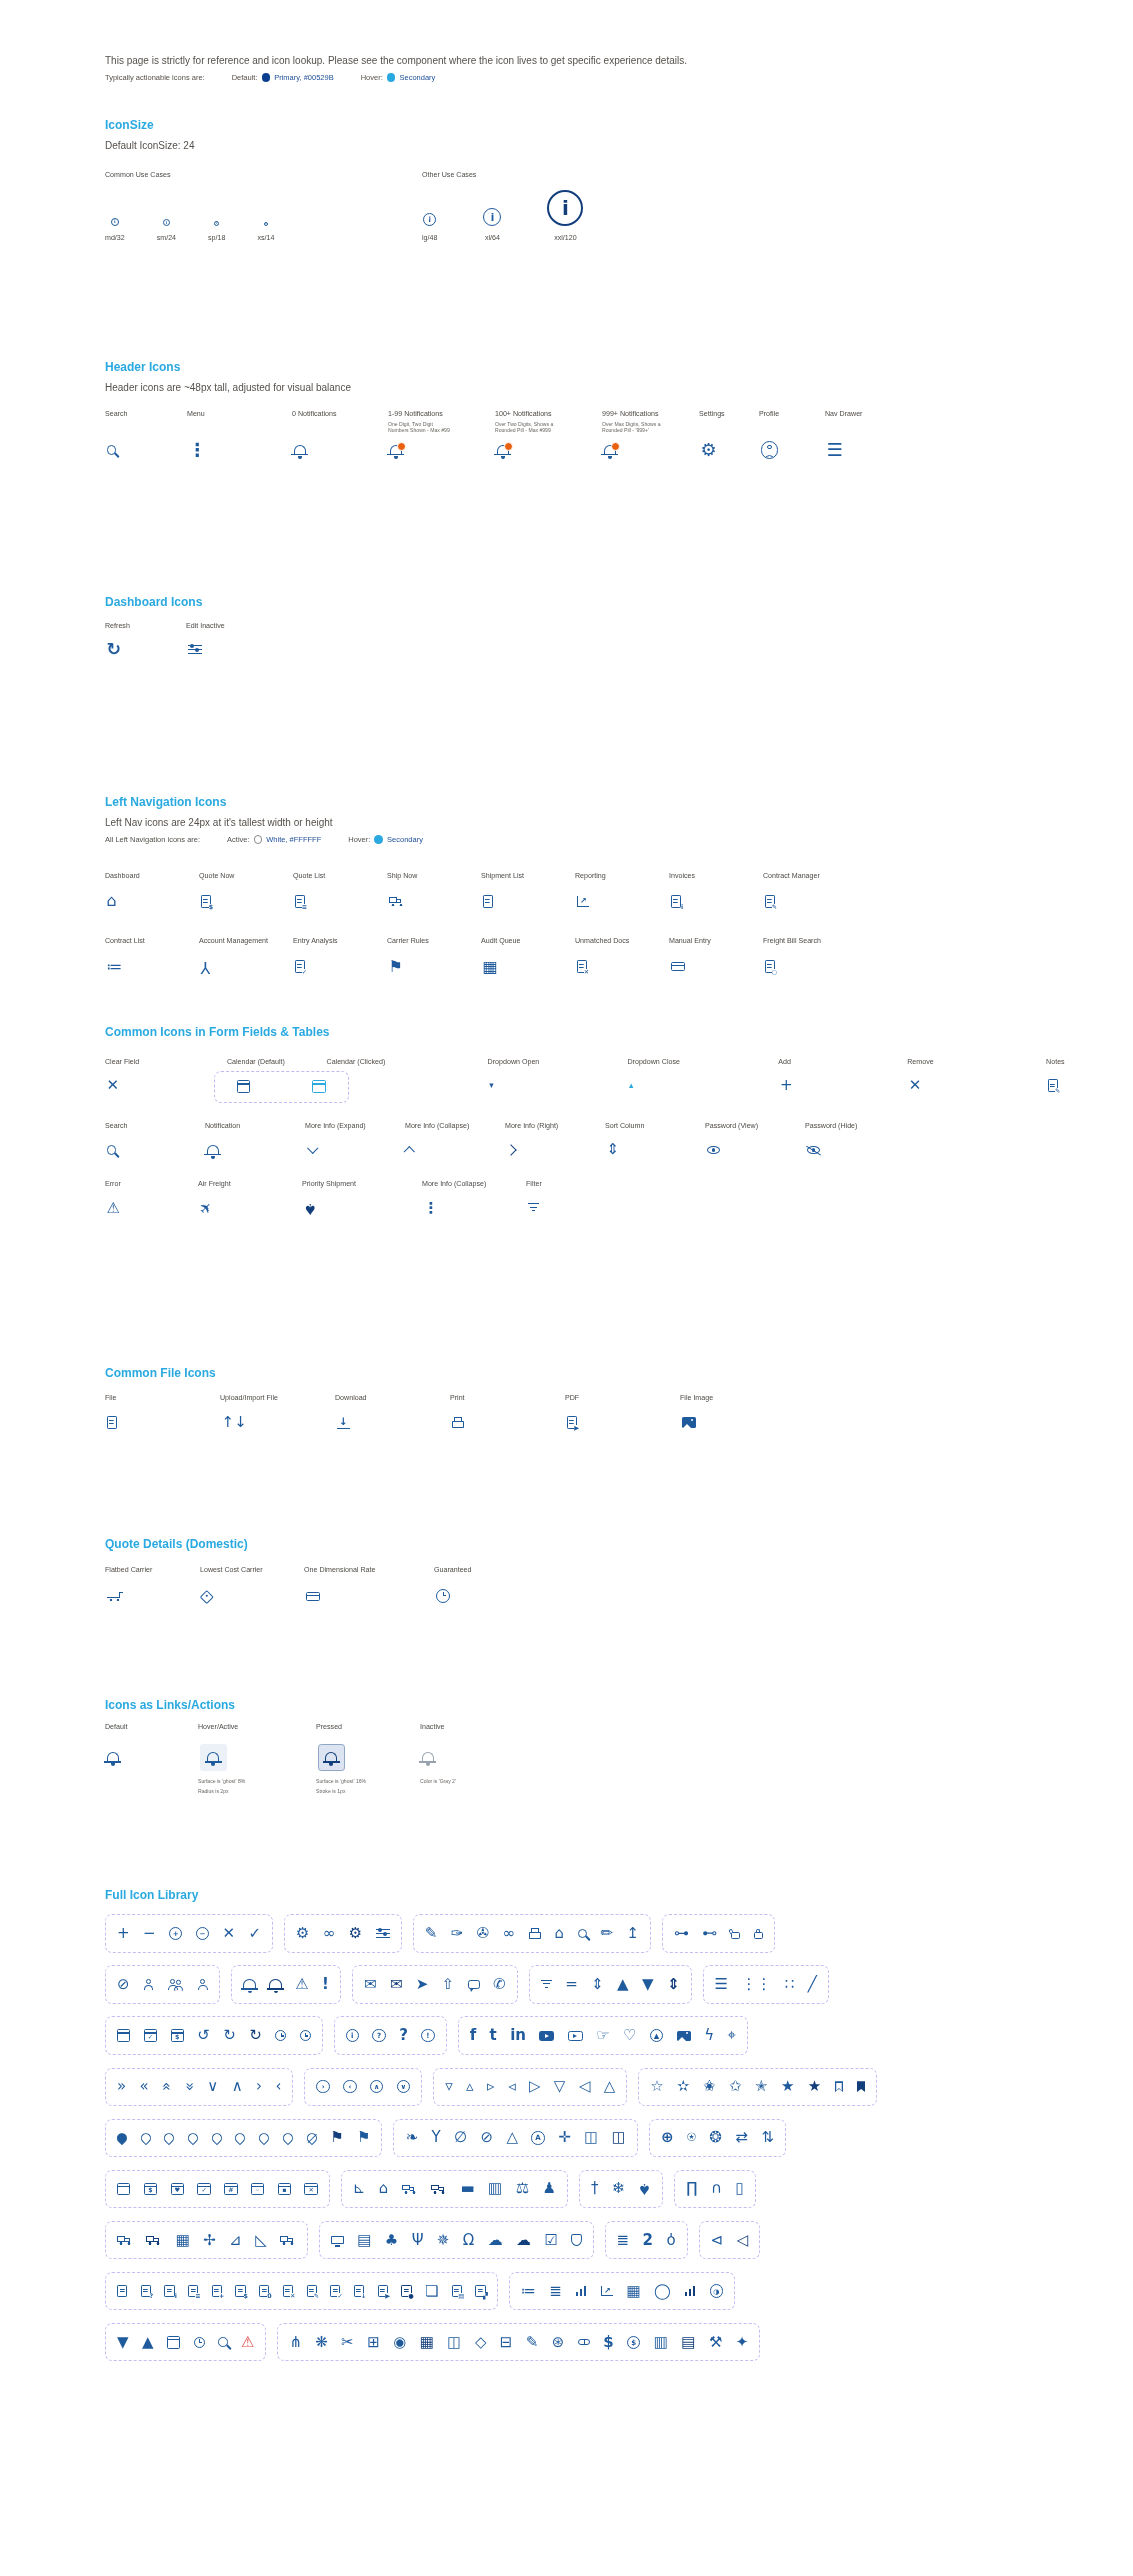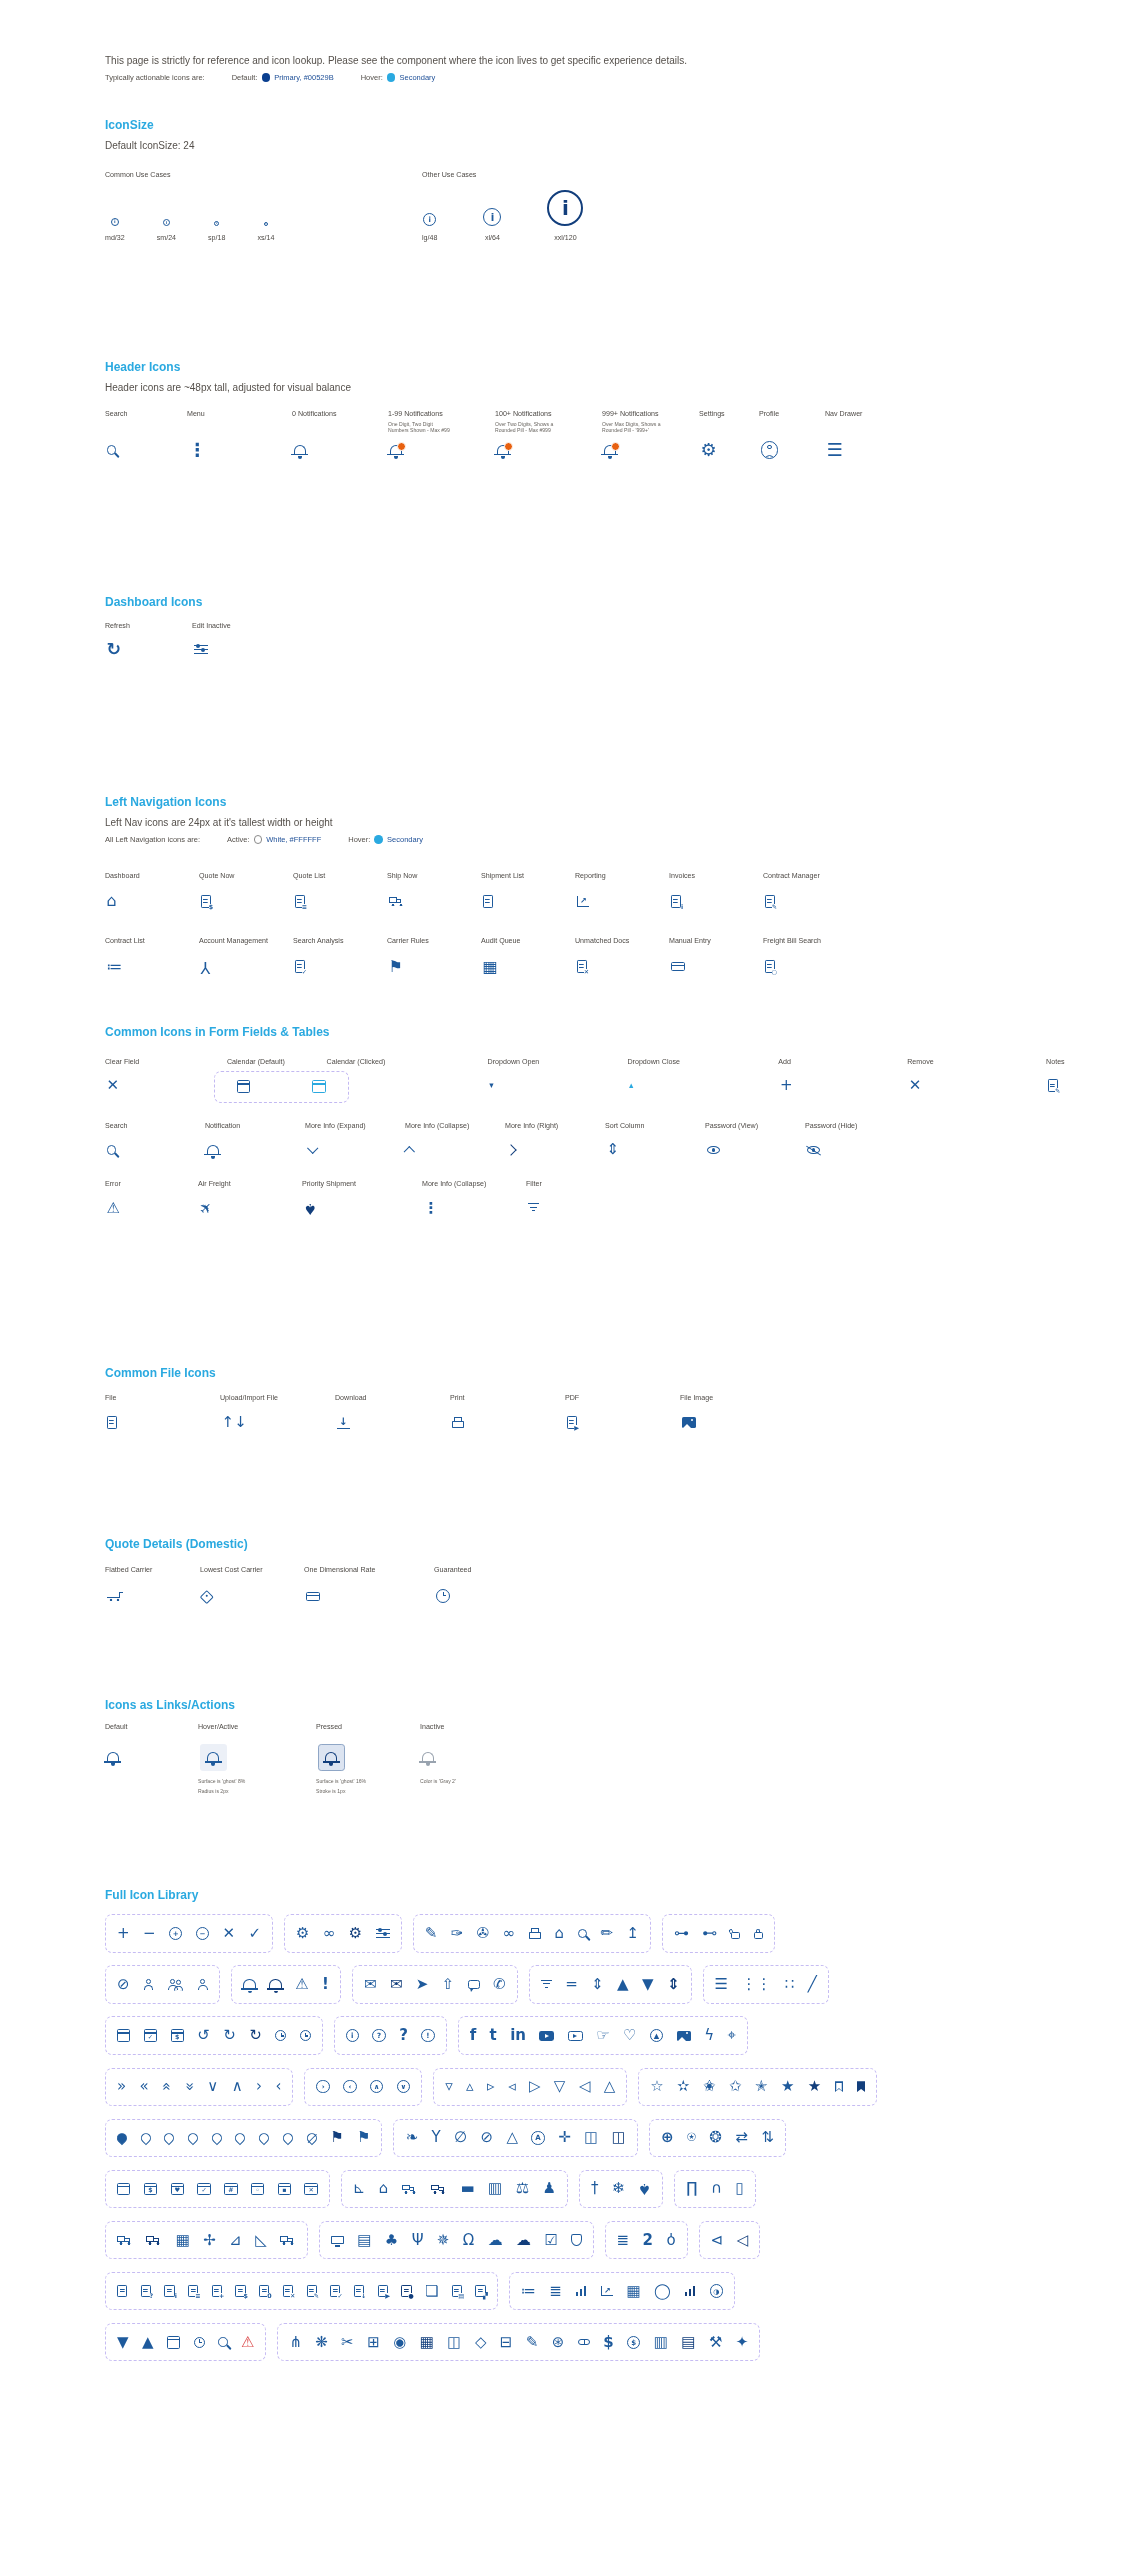--- a/index.html
+++ b/index.html
@@ -48,21 +48,21 @@
   .hdr-cells{margin-top:17.4px;}
   .hdr-cells>.cell:nth-child(1){width:82px}.hdr-cells>.cell:nth-child(2){width:105px}
   .hdr-cells>.cell:nth-child(3){width:96px}.hdr-cells>.cell:nth-child(4){width:107px}
   .hdr-cells>.cell:nth-child(5){width:107px}.hdr-cells>.cell:nth-child(6){width:97px}
   .hdr-cells>.cell:nth-child(7){width:60px}.hdr-cells>.cell:nth-child(8){width:66px}
   .hdr-cells>.cell:nth-child(9){width:71px}
   .hdr-cells .subwrap{min-height:14.2px;}
   .hdr-cells .ico{margin-top:3.2px;height:24px;}
   .hdr-cells .g{font-size:18px;}
 
-  .dash-cells{margin-top:12.6px;gap:6px;}
+  .dash-cells{margin-top:12.6px;}
   .dash-cells>.cell:nth-child(1){width:81px}.dash-cells>.cell:nth-child(2){width:111px}
   .dash-cells .g{font-size:17.4px;font-weight:bold;}
 
   .nav-cells{display:grid;grid-template-columns:repeat(8,94px);margin-top:28.4px;}
   .nav-cells.r2{margin-top:24px;}
   .nav-cells .ico{height:24px;}
   .nav-cells .g{font-size:16px;}
 
   .fr1{margin-top:19px;gap:36px;}
   .fr1>.cell:nth-child(1){width:73px}.fr1>.paircell{width:238px}
@@ -520,21 +520,21 @@
         </div>
         <div class="cell">
           <div class="lbl">Account Management</div>
           <div class="ico">
             <span class="ic">
               <span class="g flip">Y</span>
             </span>
           </div>
         </div>
         <div class="cell">
-          <div class="lbl">Search Analysis</div>
+          <div class="lbl">Entry Analysis</div>
           <div class="ico">
             <span class="ic">
               <span class="k-doc" data-ov="✓"></span>
             </span>
           </div>
         </div>
         <div class="cell">
           <div class="lbl">Carrier Rules</div>
           <div class="ico">
             <span class="ic">

